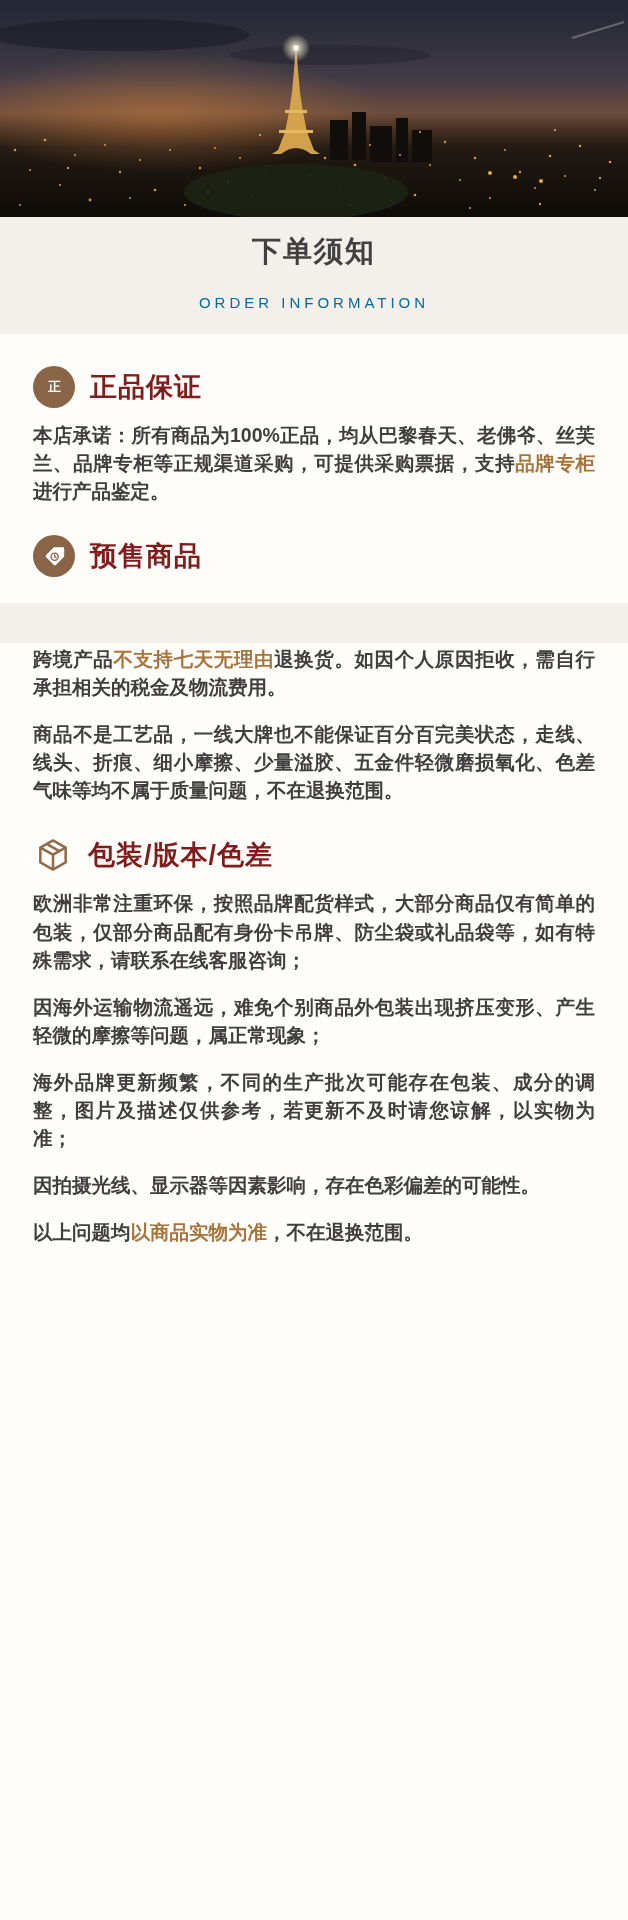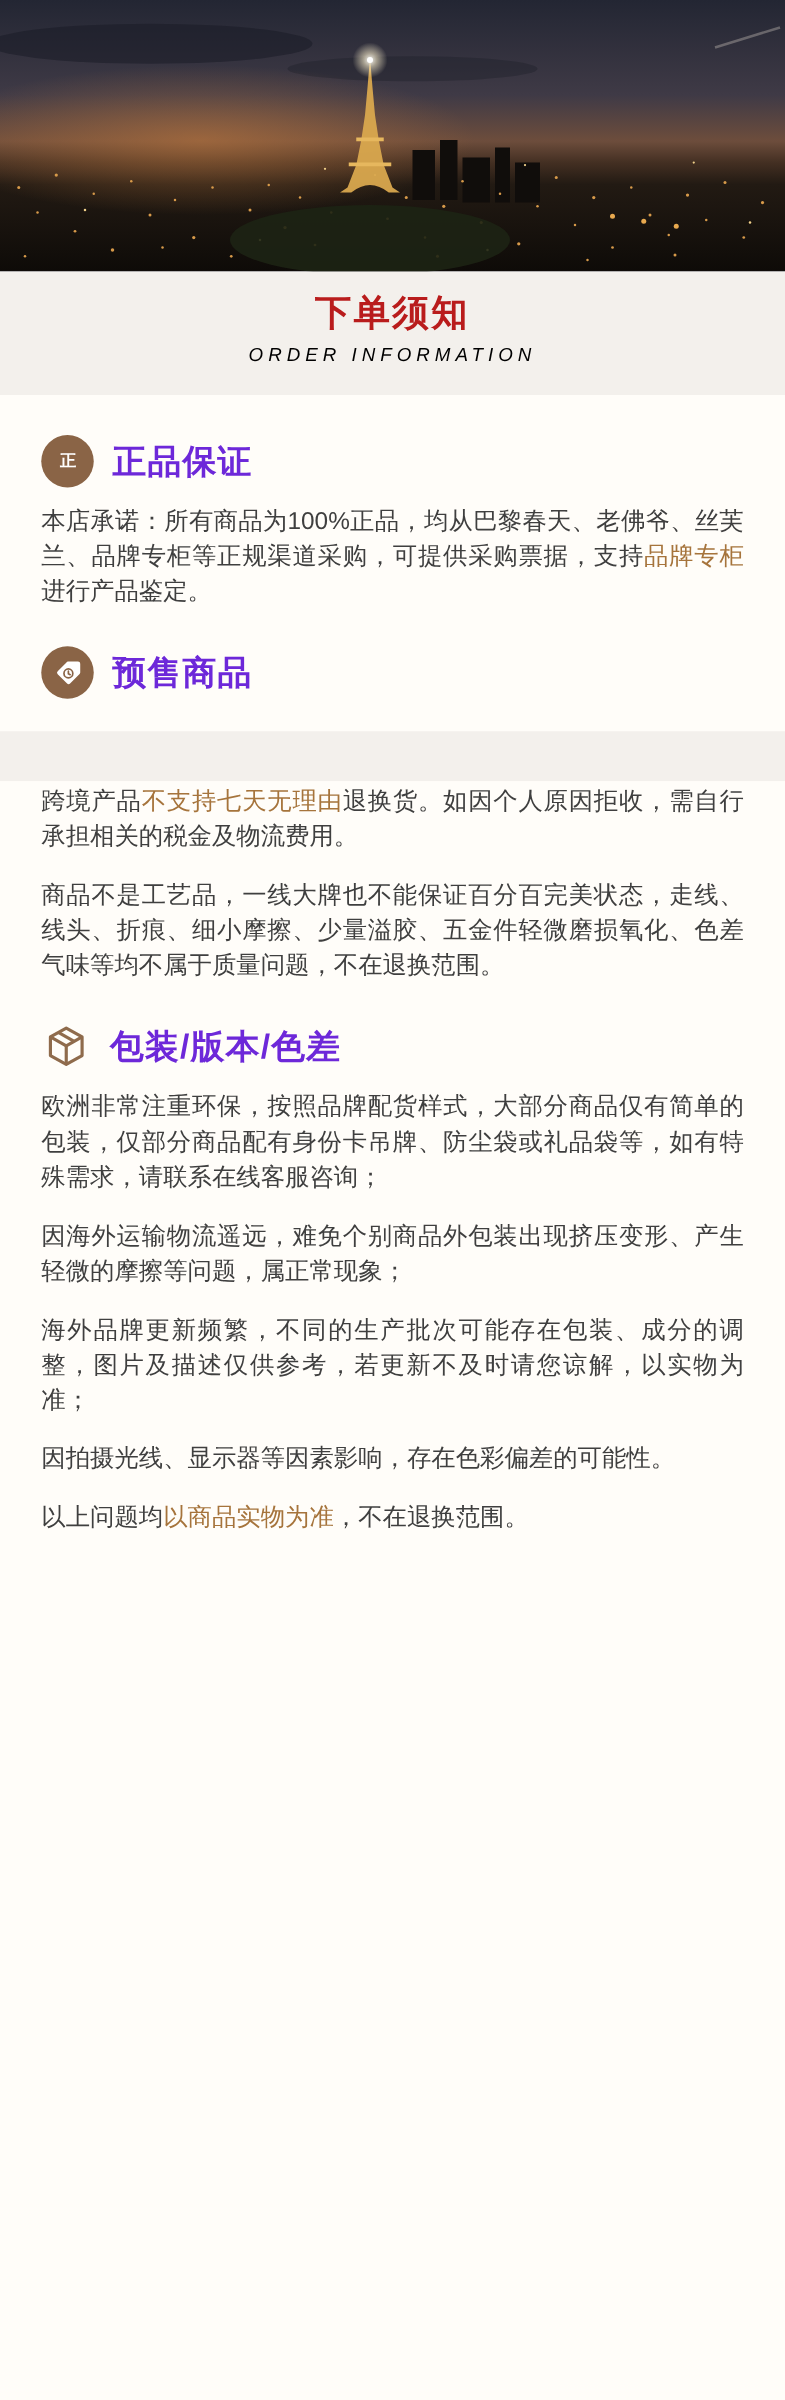--- a/index.html
+++ b/index.html
@@ -27,48 +27,47 @@
 
   
   .banner {
     background: #f3f0ec;
     text-align: center;
     padding: 17px 0 23px;
   }
   .banner-title {
     font-size: 29px;
     font-weight: bold;
-    color: #b91c1c;
+    color: #404040;
     letter-spacing: 2px;
     line-height: 1.2;
   }
   .banner-sub {
-    margin-top: 7px;
+    margin-top: 25px;
     font-size: 15px;
-    color: #000000;
+    color: #0369a1;
     letter-spacing: 4px;
-    font-style: italic;
   }
 
   
   .content {
     padding: 2px 33px 0;
     background: #fffdf9;
   }
   .info-section { margin: 0; }
   .sec-header {
     display: flex;
     align-items: center;
     gap: 15px;
     margin: 30px 0 13px;
   }
   .sec-title {
     font-size: 27px;
     font-weight: bold;
-    color: #6d28d9;
+    color: #7f1d1d;
     letter-spacing: 1px;
     margin: 0;
   }
   .icon-wrap { flex: 0 0 auto; display: flex; align-items: center; justify-content: center; }
   .icon-filled {
     width: 42px; height: 42px;
     border-radius: 50%;
     background: #8a6446;
   }
   .icon-filled svg { width: 25px; height: 25px; }
@@ -77,20 +76,21 @@
     color: #8f6b4c;
   }
   .icon-outline svg { width: 38px; height: 40px; }
 
   p.para {
     font-size: 19.5px;
     line-height: 1.44;
     color: #3f3f3f;
     text-align: justify;
     margin: 0 0 19px;
+    font-weight: bold;
   }
   .hl { color: #a6743c; }
 </style>
 </head>
 <body>
 
 <div class="page">
 
   <div class="hero">
     <svg width="628" height="217" viewBox="0 0 628 217">

